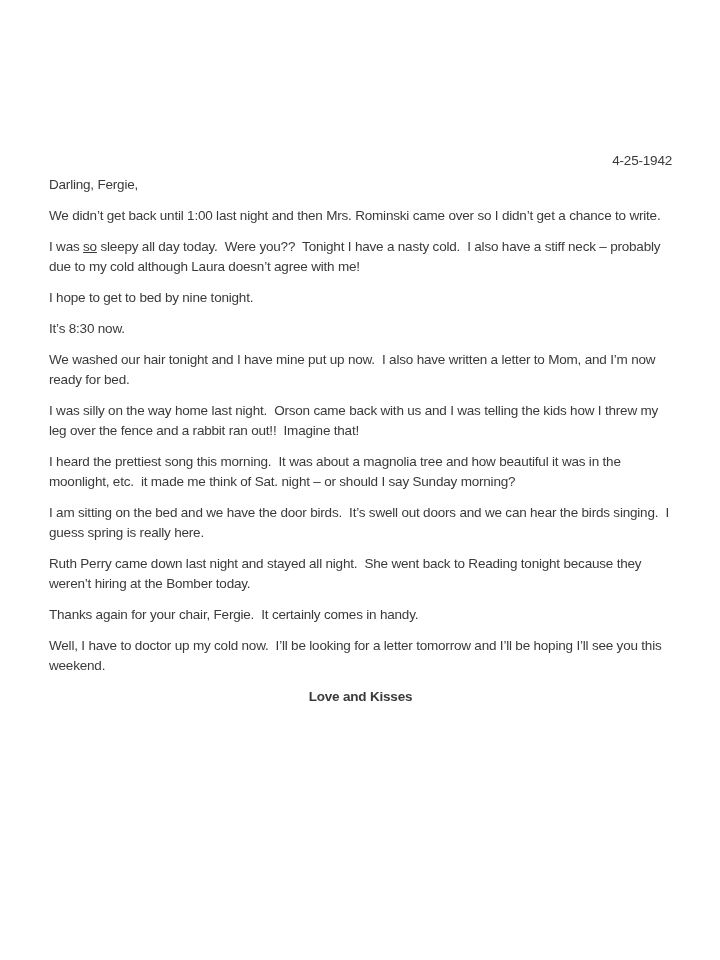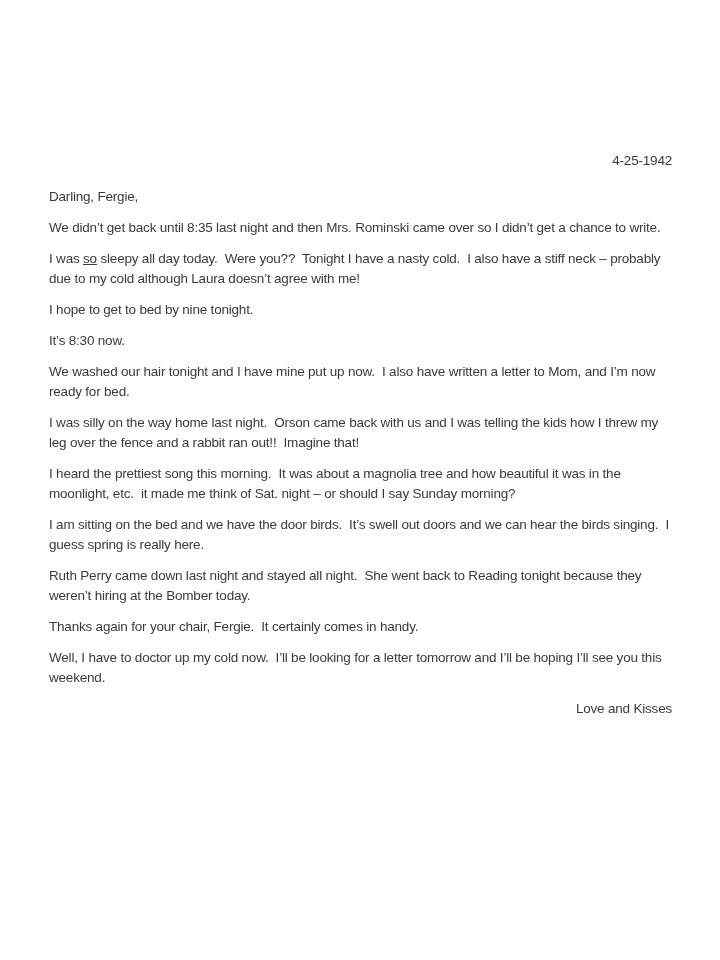--- a/index.html
+++ b/index.html
@@ -26,45 +26,46 @@
     margin: 0;
   }
   .dateline div {
     margin: 0;
   }
   p.para {
     margin: 0 0 11px 0;
     white-space: pre-wrap;
   }
   p.salutation {
-    margin: 16px 0 11px 0;
+    margin: 4px 0 11px 0;
     white-space: pre-wrap;
   }
   p.closing {
-    text-align: right;
+    text-align: center;
     margin: 0 0 11px 0;
+    font-weight: bold;
   }
   p.signature {
     text-align: right;
     margin: 0;
   }
   .u {
     text-decoration: underline;
   }
 </style>
 </head>
 <body>
 
 <div class="page">
   <div class="dateline">
     <div>4-25-1942</div>
   </div>
   <p class="salutation">Darling, Fergie,</p>
   <div>
-      <p class="para">We didn’t get back until 8:35 last night and then Mrs. Rominski came over so I didn’t get a chance to write.</p>
+      <p class="para">We didn’t get back until 1:00 last night and then Mrs. Rominski came over so I didn’t get a chance to write.</p>
       <p class="para">I was <span class="u">so</span> sleepy all day today.  Were you??  Tonight I have a nasty cold.  I also have a stiff neck – probably due to my cold although Laura doesn’t agree with me!</p>
       <p class="para">I hope to get to bed by nine tonight.</p>
       <p class="para">It’s 8:30 now.</p>
       <p class="para">We washed our hair tonight and I have mine put up now.  I also have written a letter to Mom, and I’m now ready for bed.</p>
       <p class="para">I was silly on the way home last night.  Orson came back with us and I was telling the kids how I threw my leg over the fence and a rabbit ran out!!  Imagine that!</p>
       <p class="para">I heard the prettiest song this morning.  It was about a magnolia tree and how beautiful it was in the moonlight, etc.  it made me think of Sat. night – or should I say Sunday morning?</p>
       <p class="para">I am sitting on the bed and we have the door birds.  It’s swell out doors and we can hear the birds singing.  I guess spring is really here.</p>
       <p class="para">Ruth Perry came down last night and stayed all night.  She went back to Reading tonight because they weren’t hiring at the Bomber today.</p>
       <p class="para">Thanks again for your chair, Fergie.  It certainly comes in handy.</p>
       <p class="para">Well, I have to doctor up my cold now.  I’ll be looking for a letter tomorrow and I’ll be hoping I’ll see you this weekend.</p>

